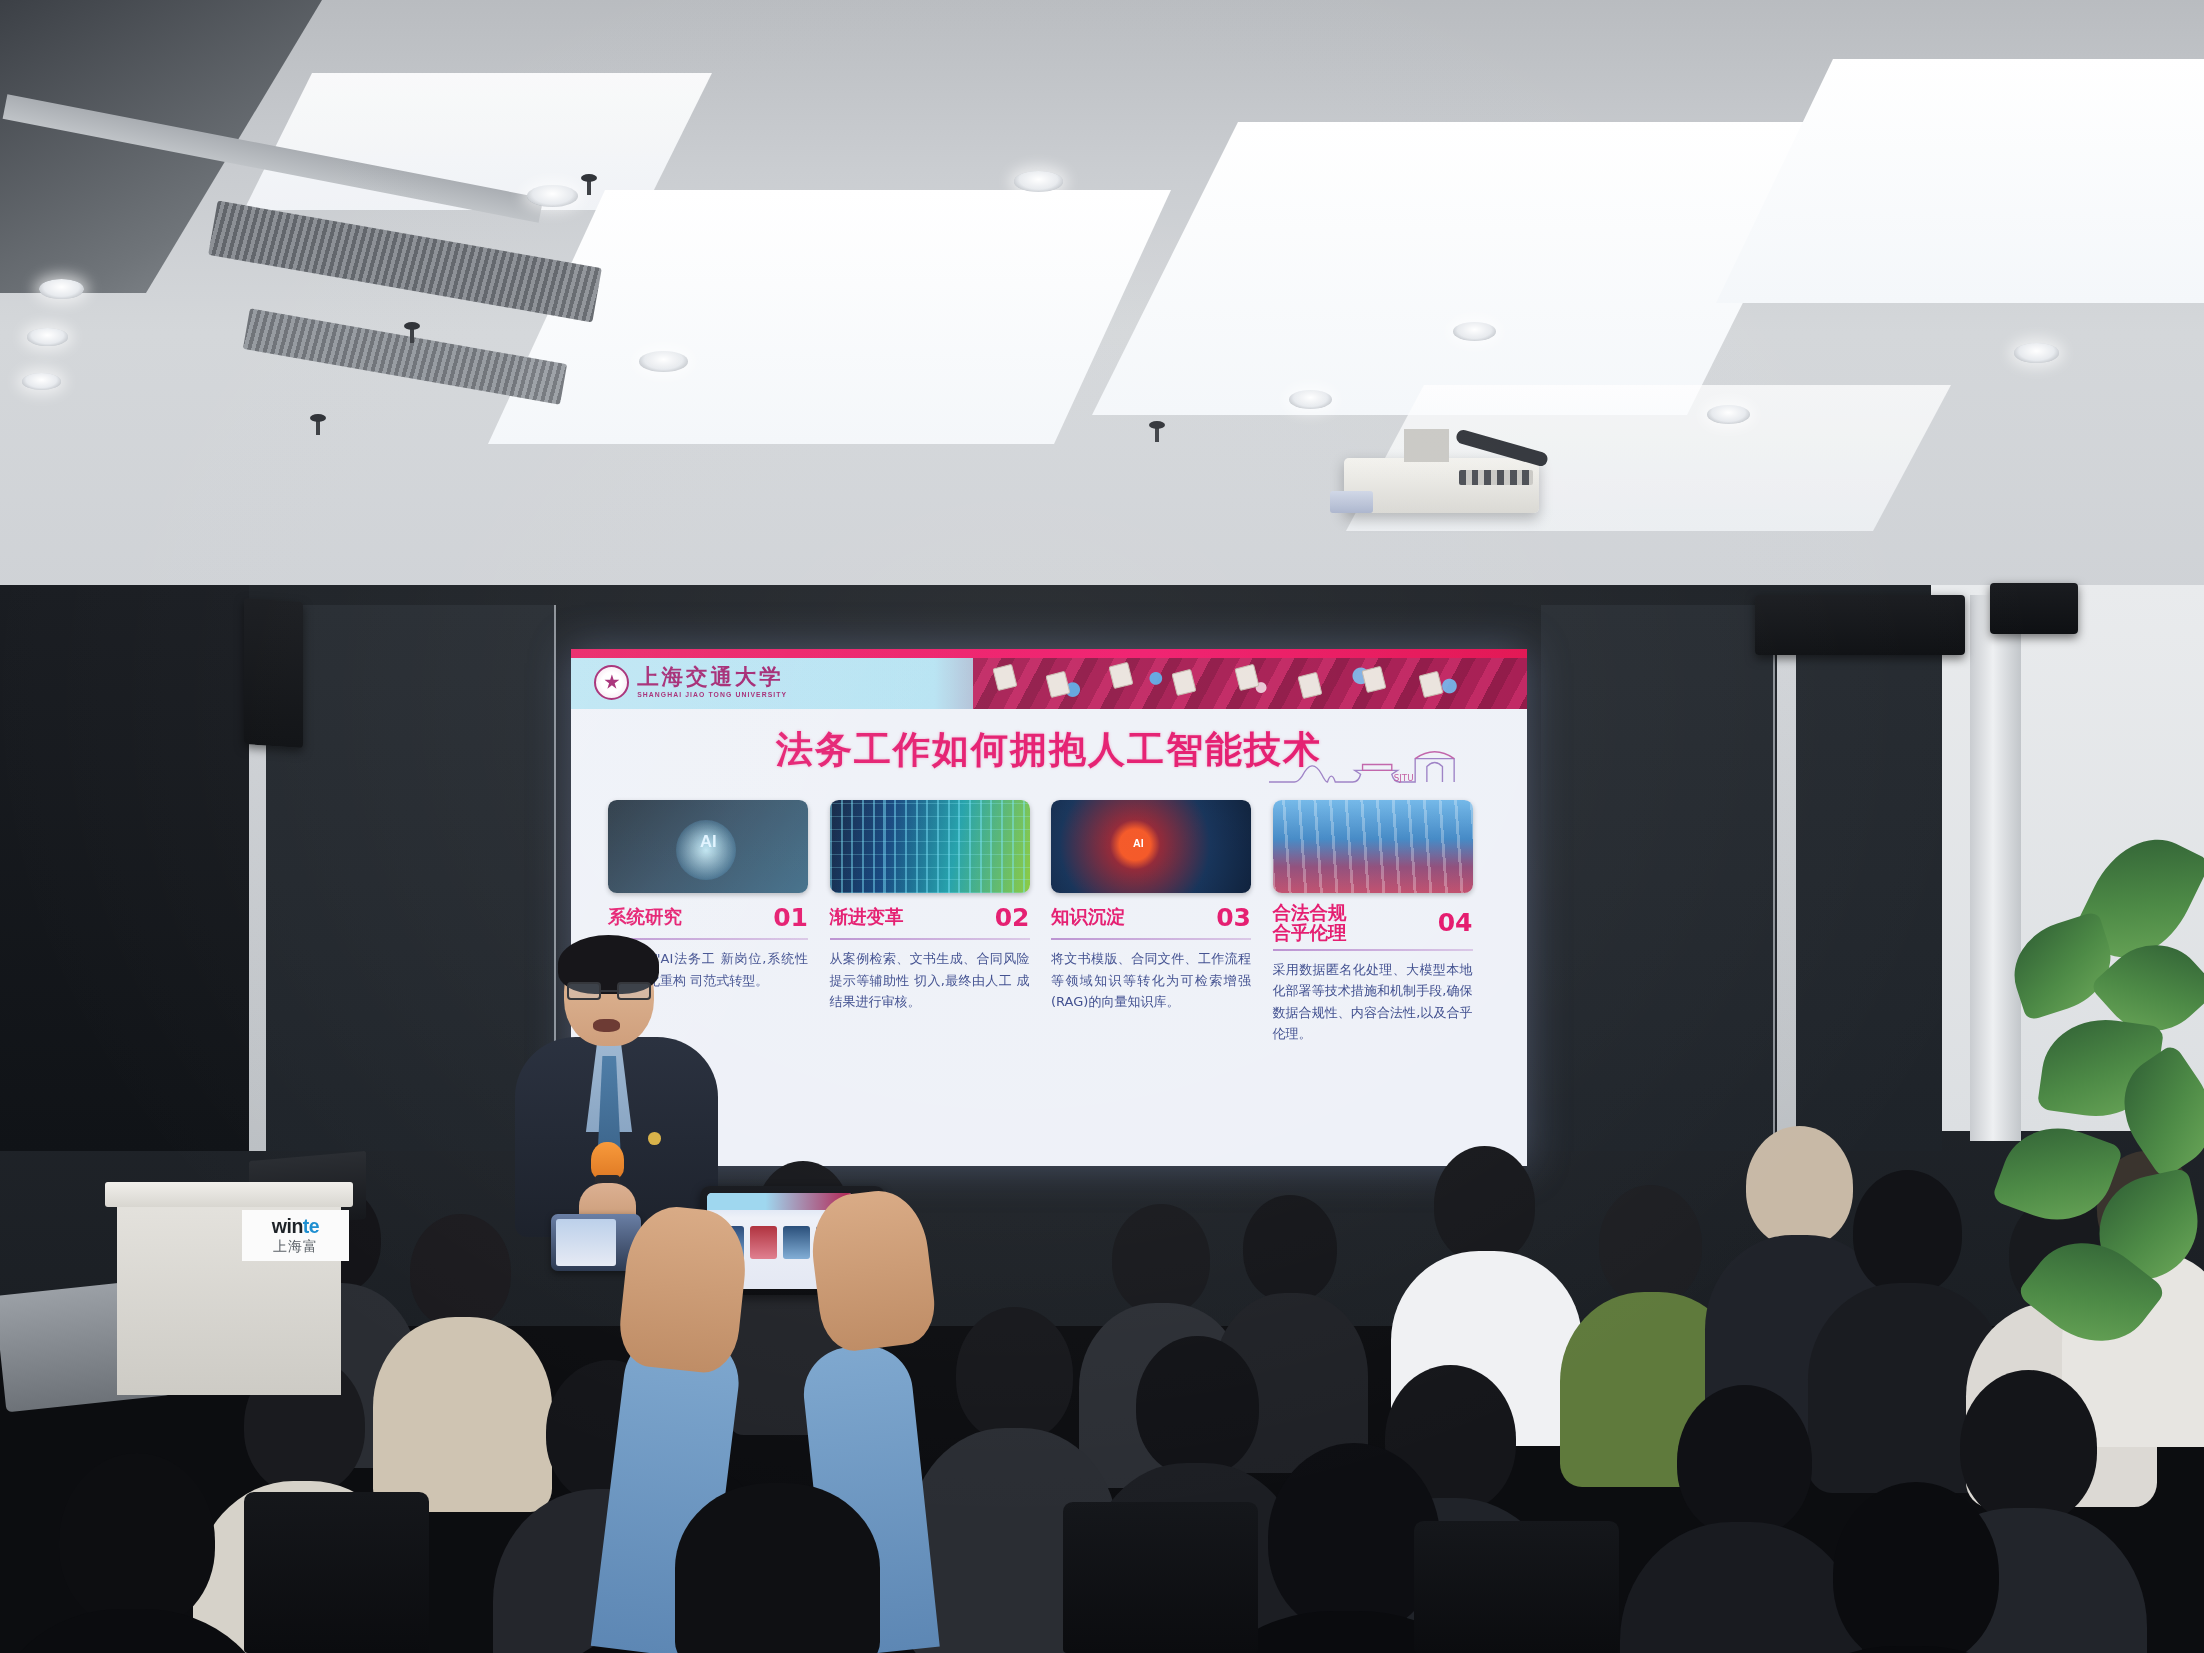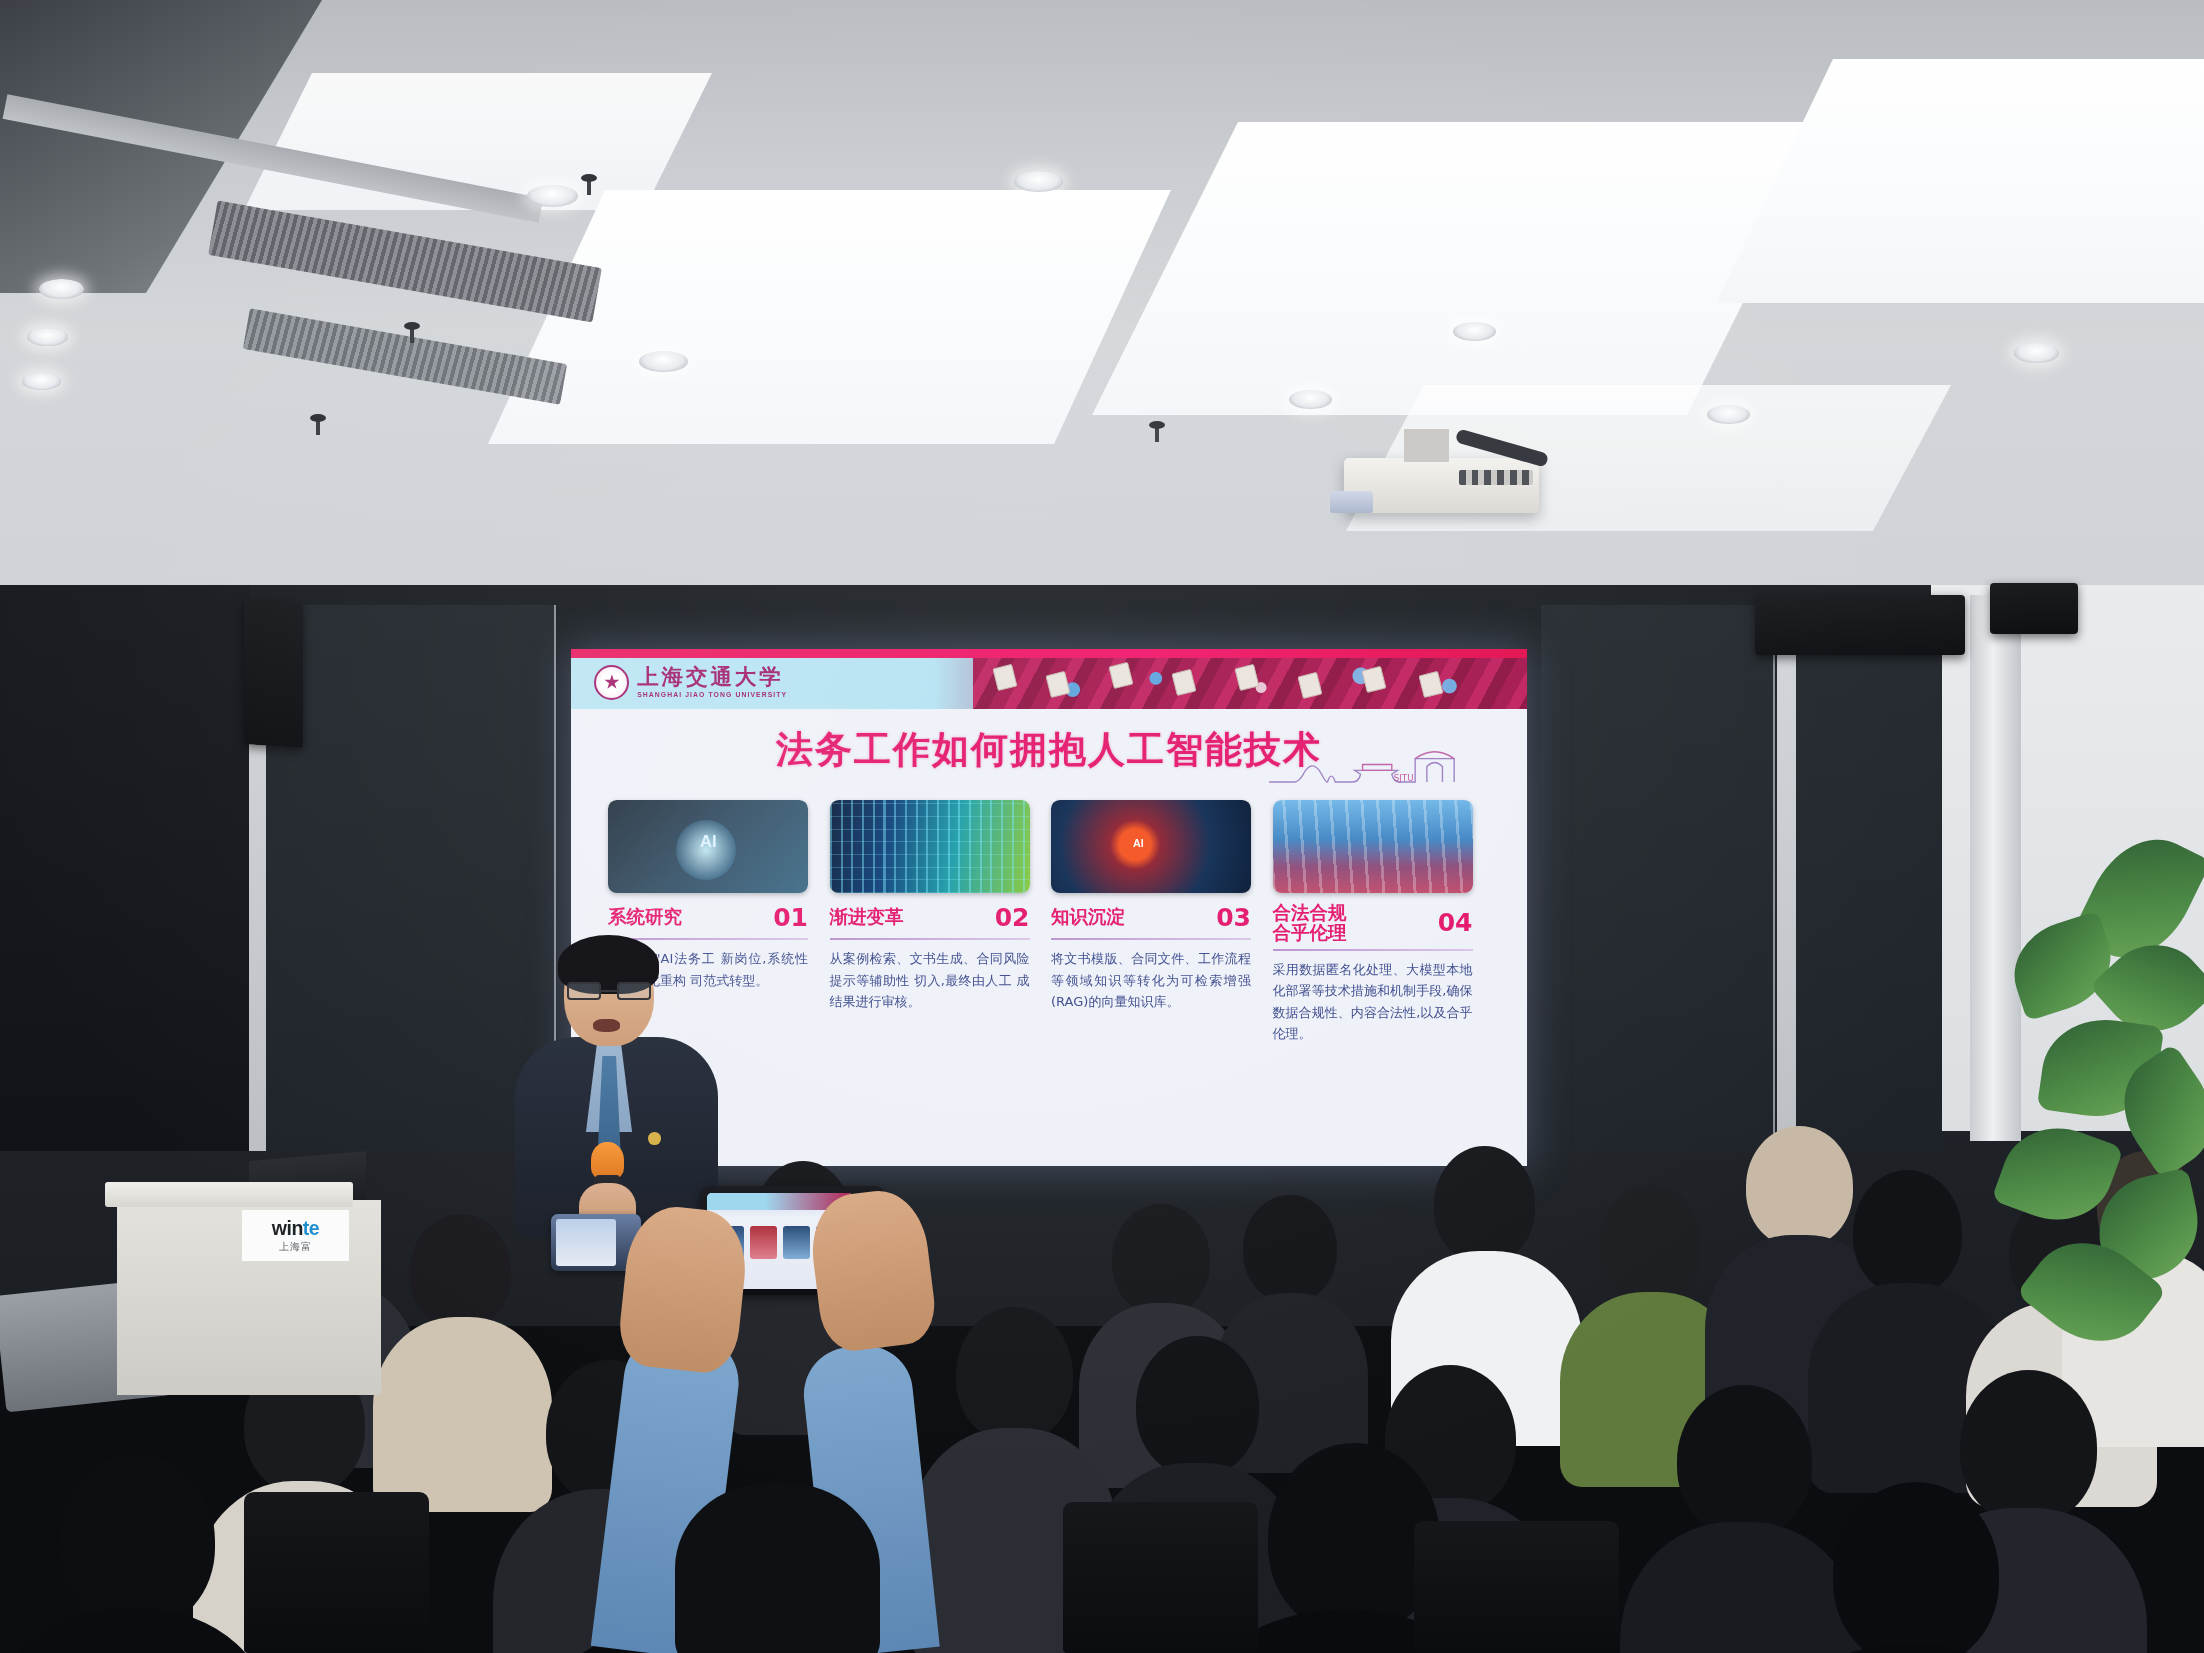--- a/index.html
+++ b/index.html
@@ -157,30 +157,30 @@
   .mic-top { position:absolute; left:0; top:0; width:33px; height:37px; border-radius:48% 48% 30% 30%;
              background:linear-gradient(180deg,#f79a3c,#e07a24); }
   .mic-body { position:absolute; left:3.9px; top:33px; width:25px; height:68px; border-radius:3.9px;
               background:linear-gradient(180deg,#2a2b31,#191a1f); }
   .mic-body::after { content:""; position:absolute; left:14.6px; top:9.8px; width:6.8px; height:31px;
                      background:#6b5f8a; border-radius:2px; }
   .sp-hand { position:absolute; left:72px; top:242px; width:57px; height:55px; border-radius:42%;
              background:linear-gradient(180deg,#dcb092,#c4956f); }
 
   
-  .podium { position:absolute; left:117px; top:1200px; width:264px; height:195px;
+  .podium { position:absolute; left:117px; top:1200px; width:224px; height:195px;
             background:linear-gradient(180deg,#e4e2dd,#cdcbc5); z-index:5; }
   .podium-top { position:absolute; left:-11.7px; top:-17.6px; width:248px; height:25px;
                 background:linear-gradient(180deg,#f1efeb,#d8d6d0); border-radius:2.9px; }
   .podium-sign { position:absolute; left:125px; top:9.8px; width:107px; height:51px;
                  background:#fbfbfb; display:flex; flex-direction:column;
                  align-items:center; justify-content:center; }
   .sign-a { font-size:19.5px; font-weight:bold; color:#1e2328; letter-spacing:-0.5px; }
   .sign-a em { font-style:normal; color:#1f8fd0; }
-  .sign-b { font-size:10px; color:#5b6167; letter-spacing:1px; font-family:Liberation Mono, monospace; }
+  .sign-b { font-size:14px; color:#5b6167; letter-spacing:1px; font-family:Liberation Mono, monospace; }
   .laptop { position:absolute; left:249px; top:1156px; width:117px; height:68px;
             background:linear-gradient(180deg,#2b2e33,#16181c); transform:skewY(-5deg); border-radius:2.9px; z-index:5; }
 
   .chair { position:absolute; background:linear-gradient(180deg,#15171b,#0b0c0f);
            border-radius:9.8px 9.8px 3.9px 3.9px; }
 
   
   .photog { position:absolute; left:585px; top:1161px; width:458px; height:493px; z-index:9; }
   .ph-sleeve { position:absolute; background:linear-gradient(180deg,#7fa8cf,#5d87b4); }
   .ph-arm-l { left:25px; top:171px; width:115px; height:322px; border-radius:49px 49px 0 0; transform:rotate(7deg); }

